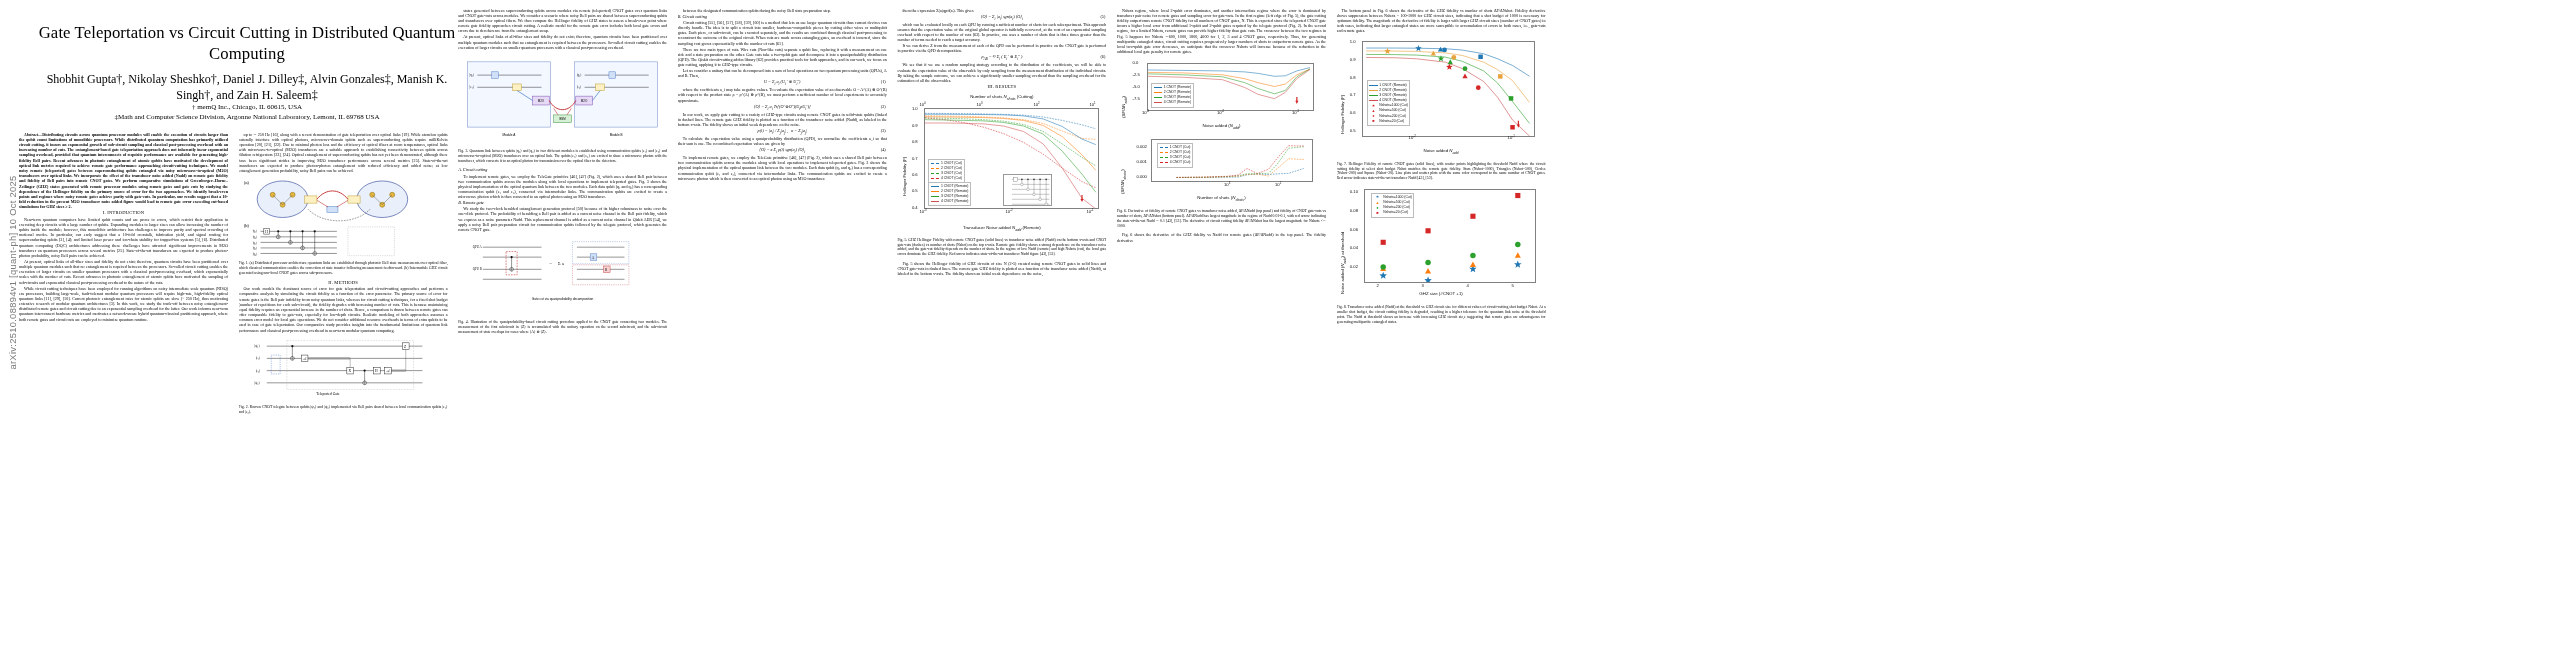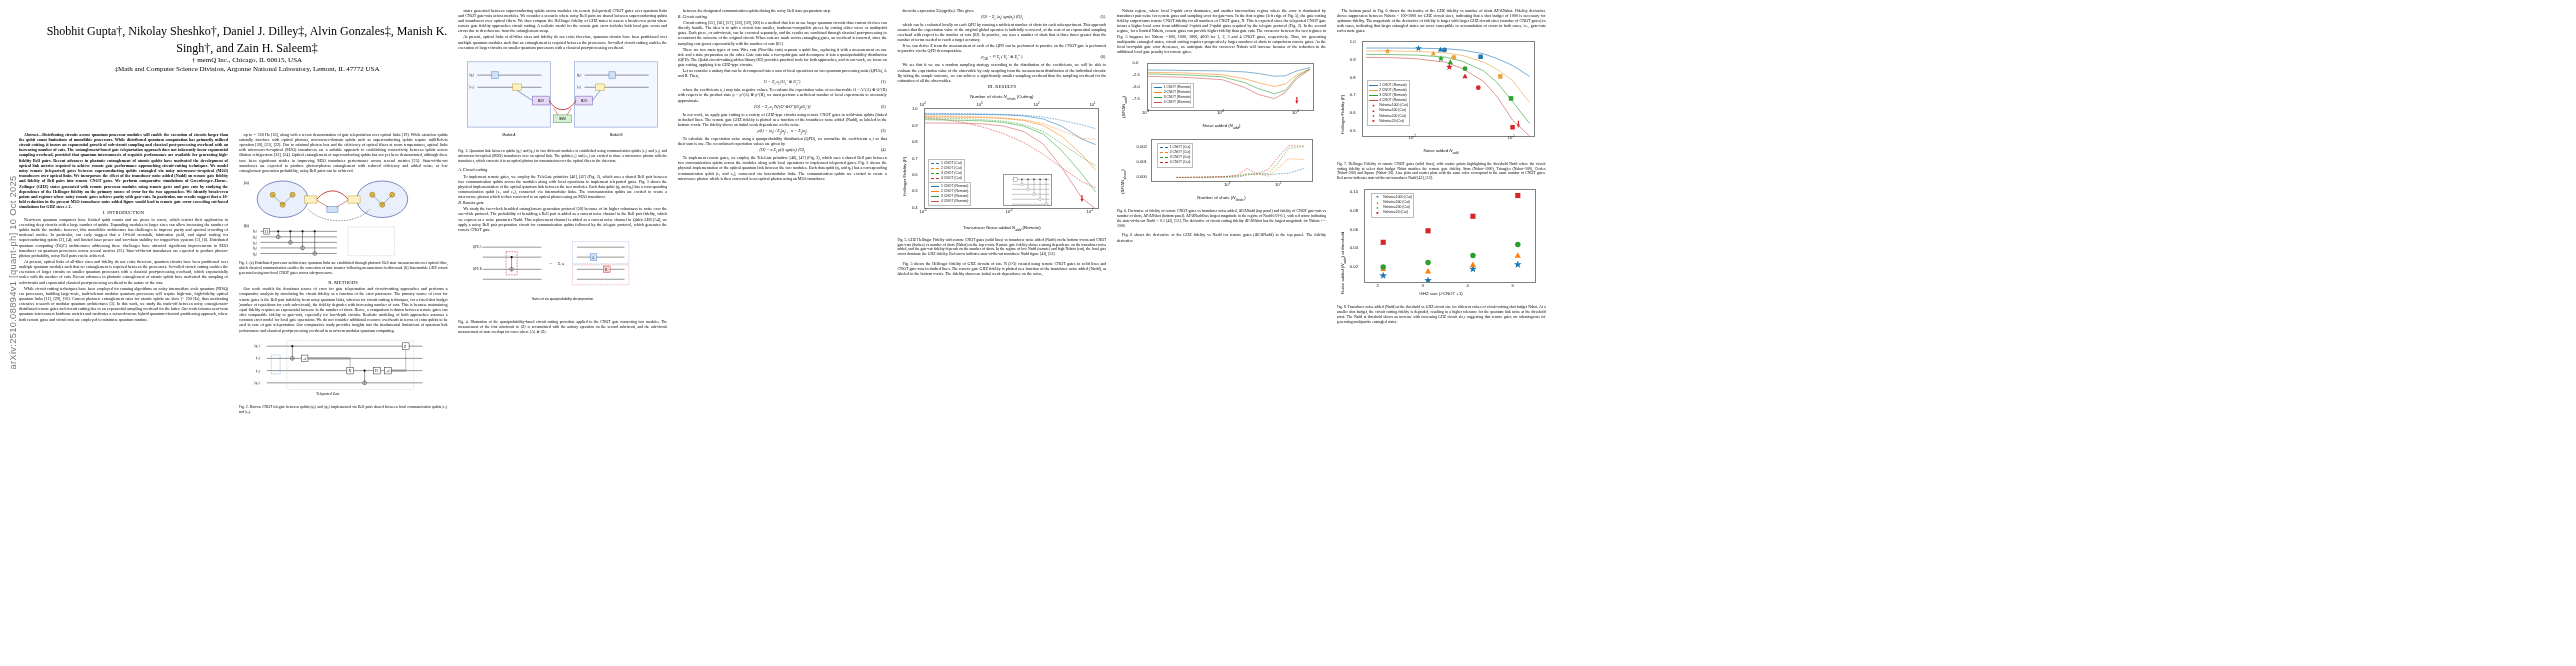--- a/index.html
+++ b/index.html
@@ -150,23 +150,24 @@
   svg { display:block; }
 </style>
 </head>
 <body>
 
 <div id="arxiv-stamp">arXiv:2510.08894v1  [quant-ph]  10 Oct 2025</div>
 
 <div id="page">
 
   <div id="titleblock">
+    <h1 id="paper-title">Gate Teleportation vs Circuit Cutting in Distributed Quantum Computing</h1>
     <div id="authors">Shobhit Gupta†, Nikolay Sheshko†, Daniel J. Dilley‡, Alvin Gonzales‡, Manish K. Singh†, and Zain H. Saleem‡</div>
     <div id="aff1">† memQ Inc., Chicago, IL 60615, USA</div>
-    <div id="aff2">‡Math and Computer Science Division, Argonne National Laboratory, Lemont, IL 47772 USA</div>
+    <div id="aff2">‡Math and Computer Science Division, Argonne National Laboratory, Lemont, IL 69768 USA</div>
   </div>
 
   <div id="columns">
 
     <div class="col">
       <div class="spacer-title"></div>
       <p class="abstract"><span class="lead">Abstract</span><span>—Distributing circuits across quantum processor modules will enable the execution of circuits larger than the qubit count limitations of monolithic processors. While distributed quantum computation has primarily utilized circuit cutting, it incurs an exponential growth of sub-circuit sampling and classical post-processing overhead with an increasing number of cuts. The entanglement-based gate teleportation approach does not inherently incur exponential sampling overhead, provided that quantum interconnects of requisite performance are available for generating high-fidelity Bell pairs. Recent advances in photonic entanglement of atomic qubits have motivated the development of optical link metrics required to achieve remote gate performance approaching circuit-cutting techniques. We model noisy remote (teleported) gates between superconducting qubits entangled via noisy microwave-to-optical (M2O) transducers over optical links. We incorporate the effect of the transducer noise added (Nadd) on remote gate fidelity and fidelity of Bell pairs into remote CNOT gates. We perform comparative simulations of Greenberger–Horne–Zeilinger (GHZ) states generated with remote processor modules using remote gates and gate cuts by studying the dependence of the Hellinger fidelity on the primary source of error for the two approaches. We identify break-even points and regimes where noisy remote gates achieve parity with gate-cuts. In particular, our results suggest that a 10-fold reduction in the present M2O transducer noise added figure would lead to remote gate error exceeding cut-based simulations for GHZ sizes ≥ 2.</span></p>
       <p class="sechead">I.  INTRODUCTION</p>
       <p>Near-term quantum computers have limited qubit counts and are prone to errors, which restrict their application in executing deep circuits with a large number of qubits. Expanding modules to larger sizes can allow increasing the number of qubits inside the module; however, this monolithic architecture has challenges to improve purity and spectral crowding of motional modes. In particular, our early suggest that a 10-fold crosstalk, fabrication yield, and signal routing for superconducting qubits [3], [4]; and limited laser power and ion-chain stability for trapped-ion systems [5], [6]. Distributed quantum computing (DQC) architectures addressing these challenges have attracted significant improvements in M2O transducer on quantum processors across several metrics [25]. State-of-the-art transducers are expected to produce photon-photon probability, noisy Bell pairs can be achieved.</p>
       <p>At present, optical links of all-fiber sizes and fidelity do not exist; therefore, quantum circuits have been partitioned over multiple quantum modules such that no entanglement is required between the processors. So-called circuit cutting enables the execution of larger circuits on smaller quantum processors with a classical post-processing overhead, which exponentially scales with the number of cuts. Recent advances in photonic entanglement of atomic qubits have motivated the sampling of sub-circuits and exponential classical post-processing overhead to the nature of the cuts.</p>

